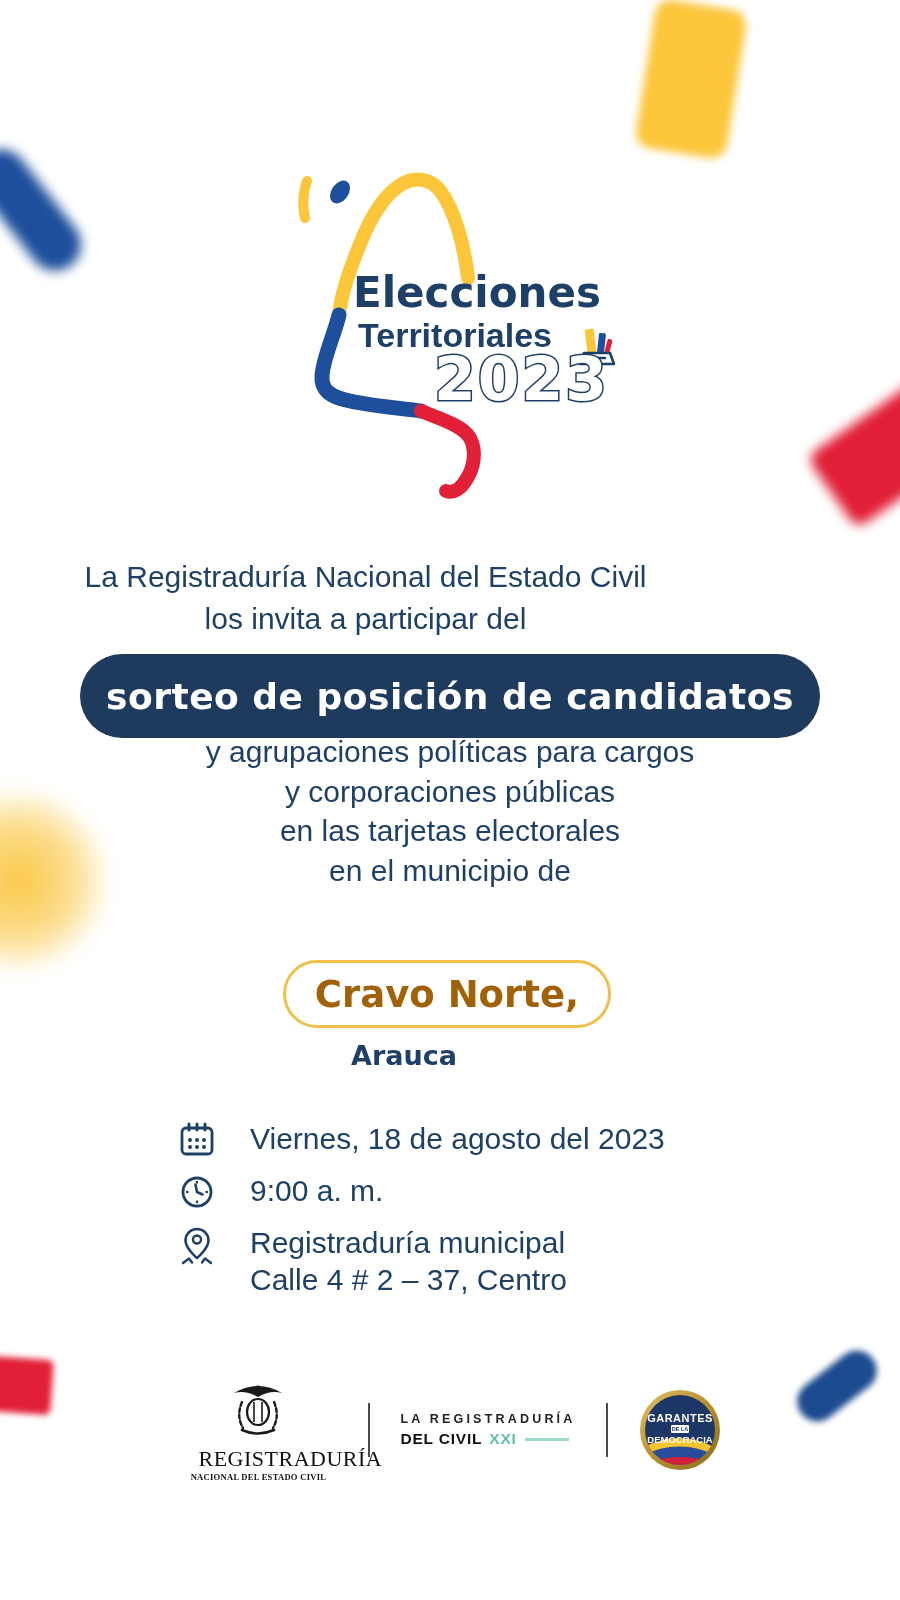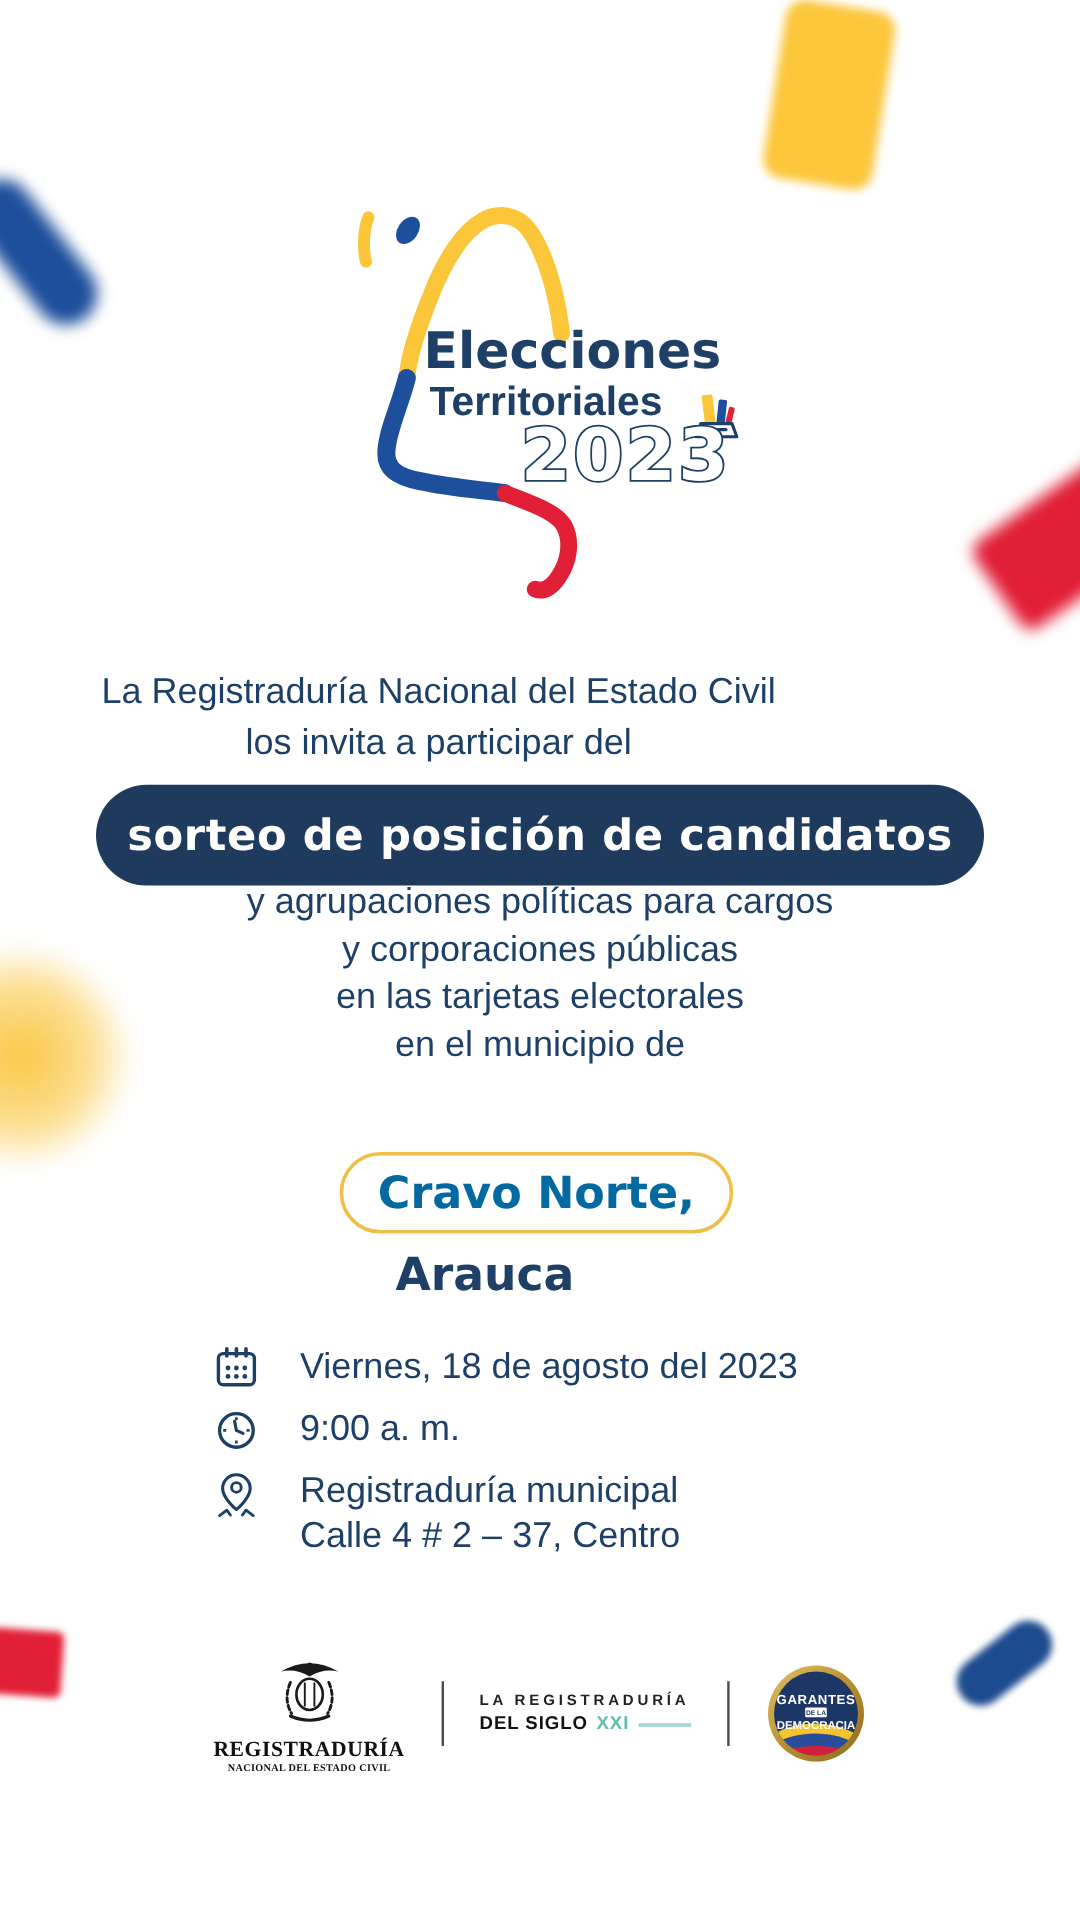--- a/index.html
+++ b/index.html
@@ -24,31 +24,31 @@
   .logo-subtitle{left:358px;top:316px;font-family:"Liberation Sans",sans-serif;font-weight:700;font-size:34px;color:#1e3f66;}
   .logo-ballot{left:574px;top:322px;}
   .logo-year{left:432px;top:344px;}
   .logo-year text{font-family:"DejaVu Sans",sans-serif;font-weight:800;letter-spacing:2px;}
   
   .intro{left:0;top:556px;width:731px;text-align:center;font-size:30px;line-height:42px;color:#1f4066;}
   .pill{left:80px;top:654px;width:740px;height:84px;background:#1e3a5c;border-radius:44px;display:flex;align-items:center;justify-content:center;}
   .pill span{font-family:"DejaVu Sans",sans-serif;font-weight:700;font-size:36px;color:#ffffff;letter-spacing:.5px;}
   .bodytext{left:0;top:732px;width:900px;text-align:center;font-size:30px;line-height:39.5px;color:#1f4066;}
   .muni-pill{left:283px;top:960px;width:322px;height:62px;border:3px solid #eec04a;border-radius:34px;display:flex;align-items:center;justify-content:center;background:#fff;}
-  .muni-pill span{font-family:"DejaVu Sans",sans-serif;font-weight:700;font-size:37px;color:#0369a1;text-align:right;}
-  .department{left:0;top:1040px;width:808px;text-align:center;font-family:"DejaVu Sans",sans-serif;font-weight:700;font-size:38px;color:#1e3f66;}
+  .muni-pill span{font-family:"DejaVu Sans",sans-serif;font-weight:700;font-size:37px;color:#a16207;text-align:right;}
+  .department{left:0;top:1040px;width:808px;text-align:center;font-family:"DejaVu Sans",sans-serif;font-weight:700;font-size:27px;color:#1e3f66;}
   
   .details{left:176px;top:1120px;width:600px;}
   .drow{display:flex;align-items:flex-start;margin-bottom:13px;}
   .dicon{width:42px;flex:0 0 42px;display:flex;justify-content:center;margin-top:1px;}
   .dtext{margin-left:32px;font-size:30px;line-height:37px;color:#1f4066;}
   
   .footer{left:0;top:1378px;width:900px;display:flex;align-items:center;justify-content:center;gap:30px;}
   .crest-block{width:160px;text-align:center;color:#111;}
-  .crest-title{font-family:"Liberation Serif",serif;font-weight:700;font-size:18px;letter-spacing:.5px;margin-top:2px;}
+  .crest-title{font-family:"Liberation Serif",serif;font-weight:400;font-size:22px;letter-spacing:.5px;margin-top:2px;margin-left:20px;}
   .crest-sub{font-family:"Liberation Serif",serif;font-weight:700;font-size:8.5px;letter-spacing:.3px;}
   .fdiv{width:2px;height:54px;background:#4a4a4a;}
   .siglo{text-align:left;}
   .siglo-l1{font-size:12.5px;font-weight:700;letter-spacing:3.2px;color:#222;}
   .siglo-l2{margin-top:4px;font-size:15.5px;font-weight:800;letter-spacing:.8px;color:#111;display:flex;align-items:center;}
   .siglo-xxi{color:#5fc0ae;margin-left:7px;font-weight:700;}
   .siglo-dash{display:inline-block;width:44px;height:3px;background:#9edbce;margin-left:8px;}
   .badge-wrap{width:84px;height:84px;}
 </style>
 </head>
@@ -177,21 +177,21 @@
       </div>
       <div class="crest-title">REGISTRADURÍA</div>
       <div class="crest-sub">NACIONAL DEL ESTADO CIVIL</div>
     </div>
 
     <div class="fdiv"></div>
 
     <div class="siglo">
       <div class="siglo-l1">LA REGISTRADURÍA</div>
       <div class="siglo-l2">
-        <span>DEL SIGLO</span>
+        <span>DEL CIVIL</span>
         <span class="siglo-xxi">XXI</span>
         <span class="siglo-dash"></span>
       </div>
     </div>
 
     <div class="fdiv"></div>
 
     <div class="badge-wrap">
       <svg width="84" height="84" viewBox="0 0 84 84">
         <defs>

